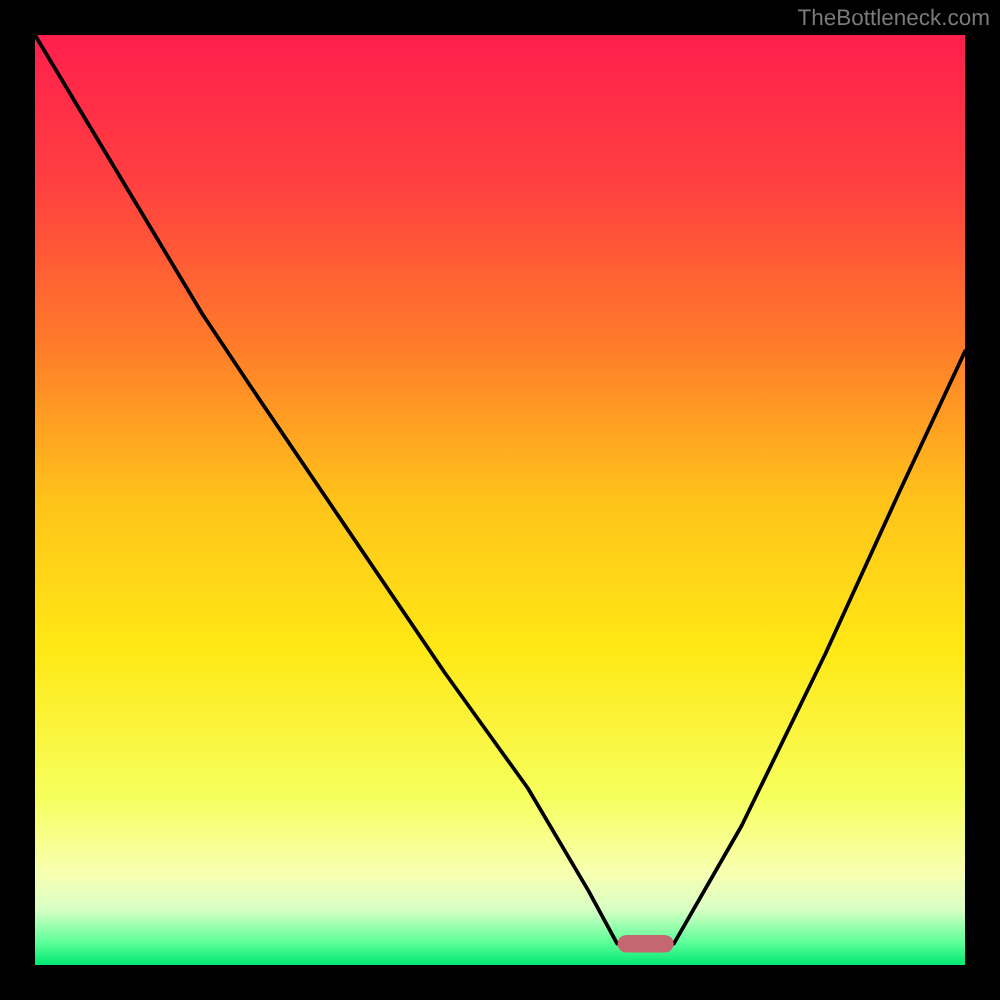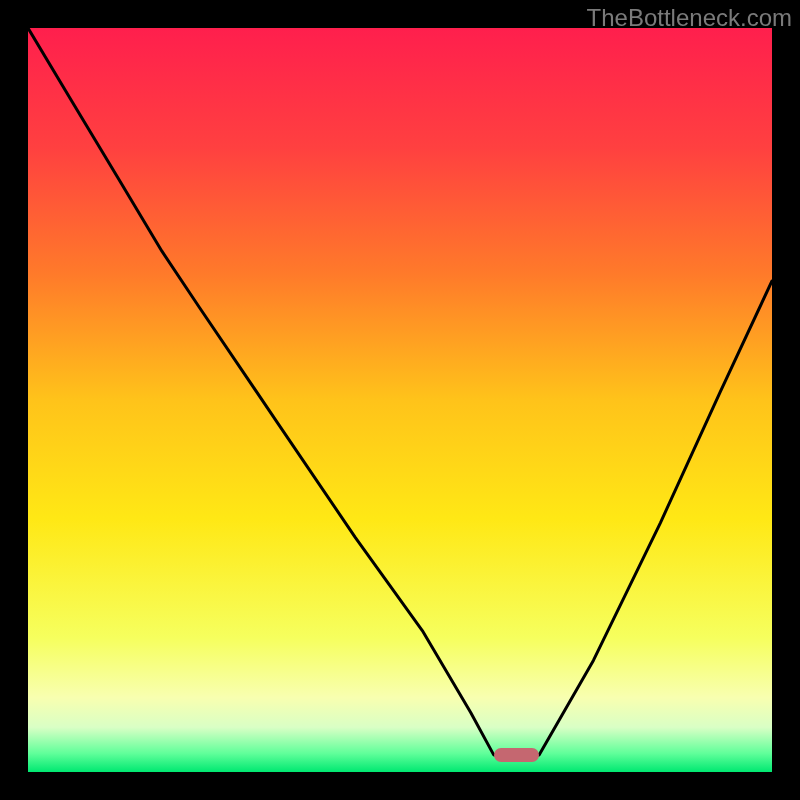--- a/index.html
+++ b/index.html
@@ -14,21 +14,21 @@
   .outer {
     width: 800px;
     height: 800px;
     position: relative;
   }
   .watermark {
     position: absolute;
     top: 4px;
     right: 8px;
     color: #7a7a7a;
-    font-size: 24px;
+    font-size: 18px;
     font-weight: 500;
     z-index: 20;
     user-select: none;
   }
   .plot-area {
     position: absolute;
     left: 28px;
     top: 28px;
     width: 744px;
     height: 744px;

